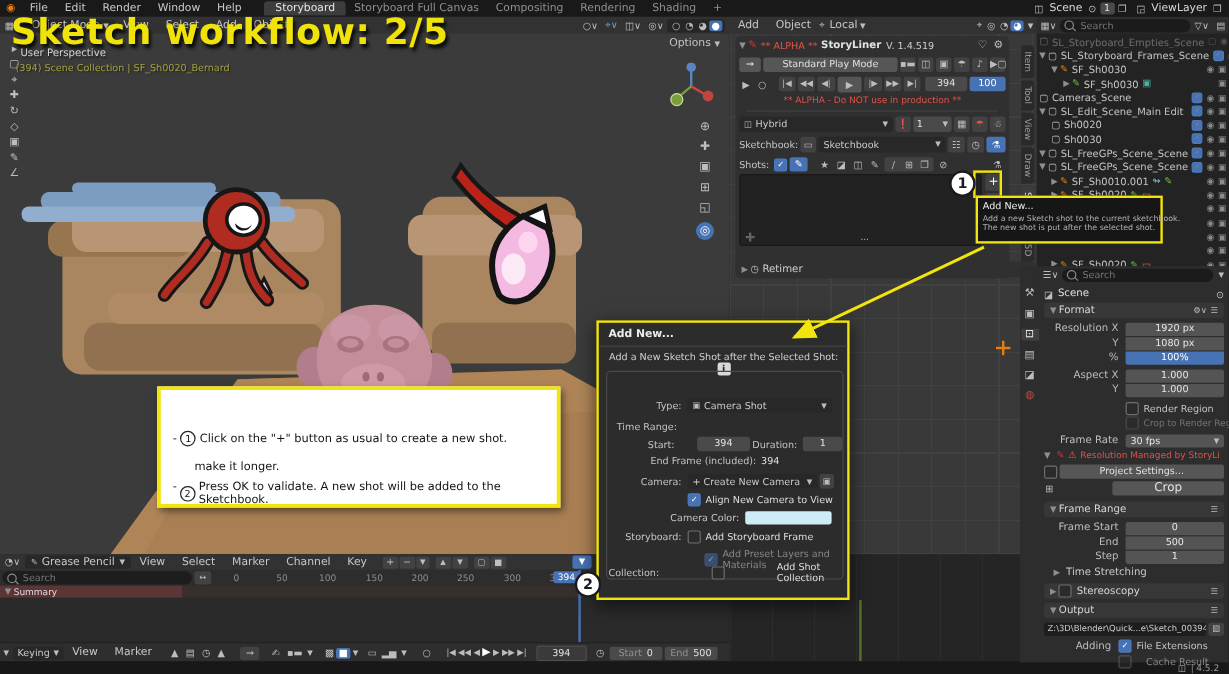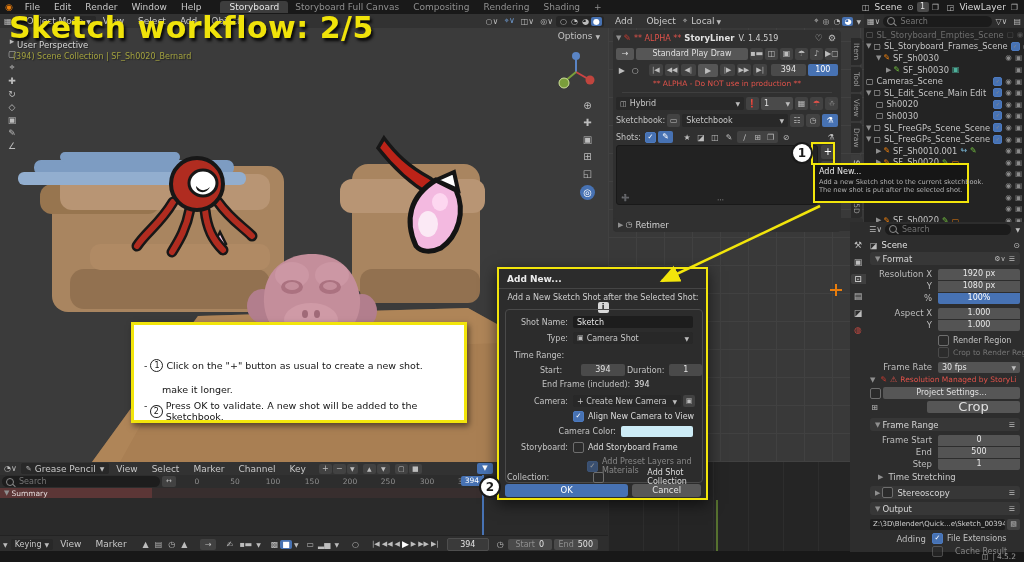--- a/index.html
+++ b/index.html
@@ -241,21 +241,21 @@
         <span style="color:#e0524a;font-size:8px;margin-right:3px;">** ALPHA **</span>
         <span style="color:#e2e2e2;font-size:8.5px;font-weight:bold;margin-right:4px;">StoryLiner</span>
         <span style="color:#cfcfcf;font-size:8px;">V. 1.4.519</span>
         <span style="flex:1"></span>
         <span class="ic" style="font-size:9px;padding:0 3px;">♡</span>
         <span class="ic" style="font-size:9px;padding:0 2px;">⚙</span>
       </div>
 
       <div class="fx" style="height:16px;gap:2px;">
         <span class="btn" style="width:18px;height:12px;line-height:12px;font-size:8px;">→</span>
-        <span class="btn" style="flex:1;height:12px;line-height:12px;font-size:8px;">Standard Play Draw</span>
+        <span class="btn" style="flex:1;height:12px;line-height:12px;font-size:8px;">Standard Play Mode</span>
         <span class="btn2 ic" style="width:13px;height:12px;line-height:12px;font-size:8px;">▪▬</span>
         <span class="btn2 ic" style="width:13px;height:12px;line-height:12px;font-size:8px;">◫</span>
         <span class="btn2 ic" style="width:13px;height:12px;line-height:12px;font-size:8px;">▣</span>
         <span class="btn2 ic" style="width:13px;height:12px;line-height:12px;font-size:8px;">☂</span>
         <span class="btn2 ic" style="width:13px;height:12px;line-height:12px;font-size:8px;">♪</span>
         <span class="btn2 ic" style="width:13px;height:12px;line-height:12px;font-size:8px;">▶▢</span>
       </div>
 
       <div class="fx" style="height:16px;gap:2px;">
         <span class="ic" style="width:12px;font-size:8px;">▶</span>
@@ -703,21 +703,21 @@
           <span class="ic" style="color:#c0392f;font-size:8px;">✎</span>
           <span class="ic" style="color:#e0524a;font-size:8px;">⚠</span>
           <span style="color:#e0524a;font-size:7.5px;white-space:nowrap;">Resolution Managed by StoryLi</span>
         </div>
         <div class="fx" style="height:14px;gap:2px;">
           <span class="cb"></span>
           <span class="btn" style="flex:1;height:12px;line-height:12px;font-size:8px;">Project Settings...</span>
         </div>
         <div class="fx" style="height:14px;gap:2px;">
           <span class="ic" style="font-size:8px;width:9px;">⊞</span>
-          <span class="btn" style="flex:1;height:12px;line-height:12px;font-size:13px;margin-left:46px;">Crop</span>
+          <span class="btn" style="flex:1;height:12px;line-height:12px;font-size:10px;margin-left:46px;">Crop</span>
         </div>
       </div>
 
       <div class="panelhdr">
         <span class="chev">▼</span>
           <span>Frame Range</span>
         <span style="flex:1"></span>
           <span class="ic dim" style="font-size:7px;">☰</span>
       </div>
       <div style="padding:3px 0 3px 0;">
@@ -776,24 +776,20 @@
   <div class="ab" style="left:497px;top:267px;width:211px;height:233px;background:#2c2c2c;border:2px solid #f2e50b;box-sizing:border-box;z-index:40;box-shadow:0 4px 14px rgba(0,0,0,0.6);">
     <div style="position:absolute;left:8px;top:5px;font-size:9px;font-weight:bold;color:#ececec;">Add New...</div>
     <div style="position:absolute;left:0;top:19px;width:100%;height:1px;background:#454545;"></div>
     <div class="fx" style="position:absolute;left:8px;top:24px;width:192px;flex-direction:column;">
       <span style="font-size:8px;color:#cfcfcf;">Add a New Sketch Shot after the Selected Shot:</span>
       <span style="flex:1"></span>
       <span style="width:11px;height:11px;background:#d8d8d8;border-radius:2px;color:#222;font-size:8px;font-weight:bold;text-align:center;line-height:11px;">i</span>
     </div>
 
     <div class="ab" style="left:6px;top:40px;width:196px;height:172px;border:1px solid #4a4a4a;border-radius:4px;">
-      <div class="fx" style="position:absolute;left:0;top:6px;width:100%;">
-        <span style="width:62px;text-align:right;padding-right:5px;font-size:8px;color:#c3c3c3;">Shot Name:</span>
-        <input style="width: 112px; height: 12px; background: rgb(29, 29, 29); border-radius: 2px; font-size: 8px; color: rgb(230, 230, 230); padding: 0px 4px;" value="Sketch">
-      </div>
       <div class="fx" style="position:absolute;left:0;top:22px;width:100%;">
         <span style="width:62px;text-align:right;padding-right:5px;font-size:8px;color:#c3c3c3;">Type:</span>
         <span class="ddn fx" style="width:120px;height:12px;padding:0 4px;box-sizing:border-box;">
           <span class="ic" style="font-size:7px;margin-right:3px;">▣</span>
           <span style="font-size:8px;">Camera Shot</span>
           <span style="flex:1"></span>
             <span class="ic" style="font-size:6px;">▼</span>
         </span>
       </div>
       <div style="position:absolute;left:8px;top:41px;font-size:8px;color:#c3c3c3;">Time Range:</div>
@@ -831,24 +827,20 @@
       </div>
       <div class="fx" style="position:absolute;left:81px;top:147px;gap:4px;opacity:.5;">
         <span class="cb on">✓</span>
         <span style="font-size:8px;color:#dcdcdc;">Add Preset Layers and Materials</span>
       </div>
       <div class="fx" style="position:absolute;left:0;top:158px;width:100%;gap:39px;">
         <span style="width:62px;text-align:right;padding-right:5px;font-size:8px;color:#c3c3c3;">Collection:</span>
         <span class="cb"></span>
         <span style="font-size:8px;color:#dcdcdc;margin-left:4px;">Add Shot Collection</span>
       </div>
-    </div>
-    <div class="fx" style="position:absolute;left:6px;top:215px;width:196px;gap:4px;">
-      <span style="flex:1.8;height:13px;line-height:13px;background:#4772b3;border-radius:3px;text-align:center;font-size:8.5px;color:#fff;">OK</span>
-      <span style="flex:1;height:13px;line-height:13px;background:#585858;border-radius:3px;text-align:center;font-size:8.5px;color:#e3e3e3;">Cancel</span>
     </div>
   </div>
 
   <div class="ab" style="left:813px;top:163px;width:156px;height:40px;background:#161616;border:2px solid #f2e50b;box-sizing:border-box;z-index:55;padding:2px 4px;">
     <div style="font-size:8px;color:#e8e8e8;">Add New...</div>
     <div style="font-size:6.6px;color:#b2b2b2;margin-top:2px;white-space:nowrap;">Add a new Sketch shot to the current sketchbook.</div>
     <div style="font-size:6.6px;color:#b2b2b2;white-space:nowrap;">The new shot is put after the selected shot.</div>
   </div>
 
   <svg width="1024" height="562" style="position:absolute;left:0;top:0;z-index:50;pointer-events:none;">

